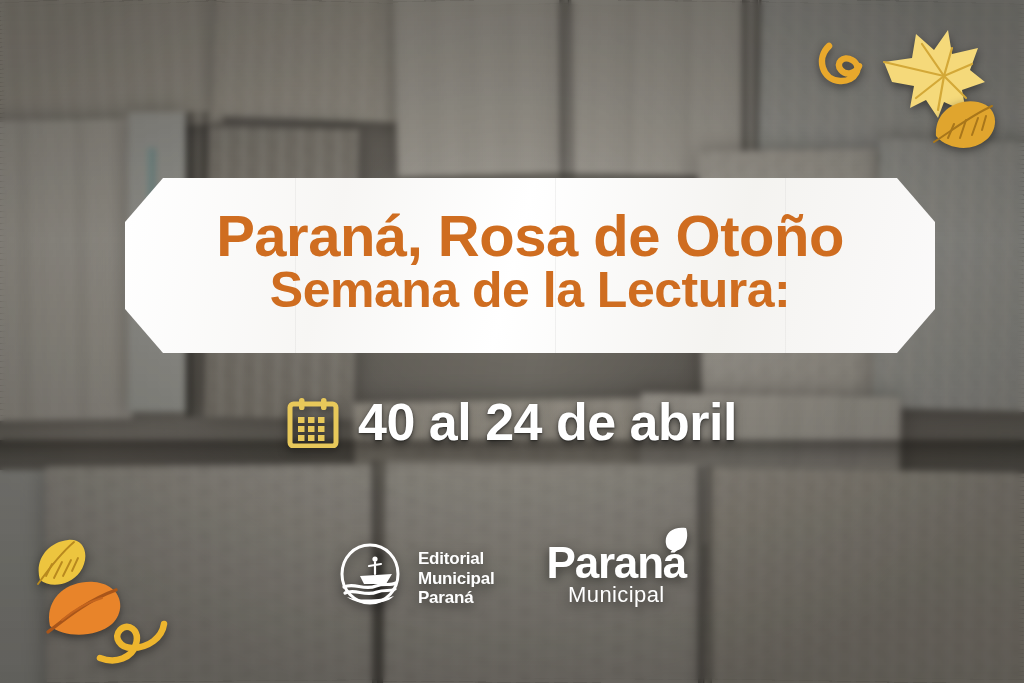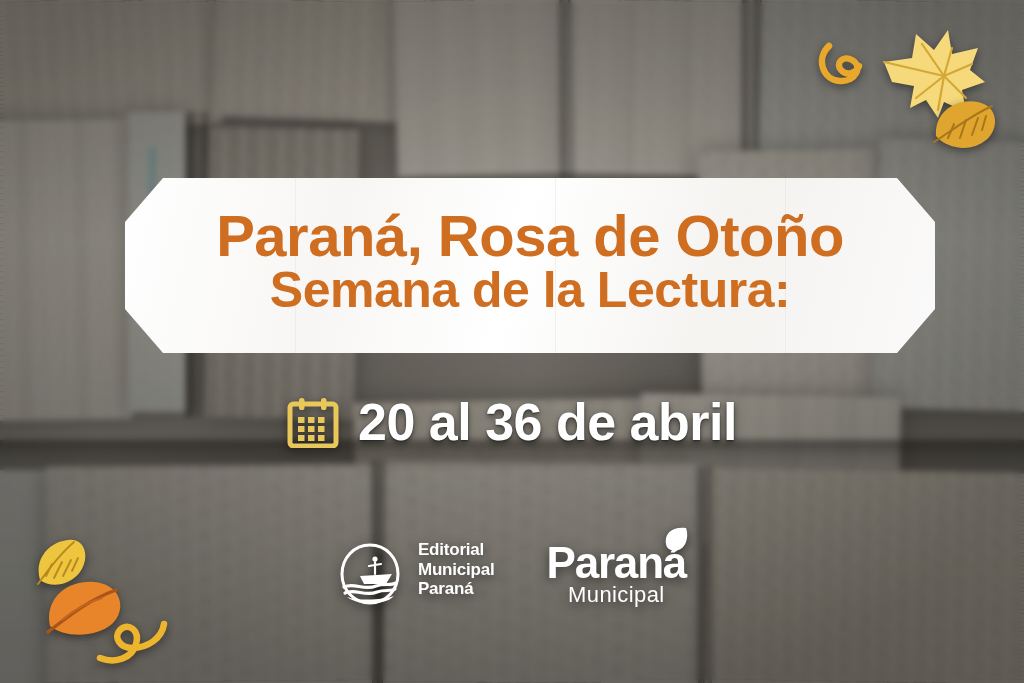--- a/index.html
+++ b/index.html
@@ -139,21 +139,21 @@
   }
   .cal { filter: drop-shadow(0 3px 5px rgba(0,0,0,.5)); }
 
   
   #logos {
     position:absolute;
     left:0; right:0; top:540px;
     display:flex; align-items:center; justify-content:center;
     gap:52px;
   }
-  .logo-a { display:flex; align-items:flex-start; gap:16px;
+  .logo-a { display:flex; align-items:flex-end; gap:16px;
             filter: drop-shadow(0 3px 6px rgba(0,0,0,.55)); }
   #editorial-text {
     color:#fff; font-weight:bold; font-size:17px; line-height:1.16;
     letter-spacing:-0.2px; white-space:pre-line;
   }
   .logo-b { position:relative; text-align:center;
             filter: drop-shadow(0 3px 6px rgba(0,0,0,.55)); }
   #parana-word {
     color:#fff; font-size:44px; font-weight:bold; line-height:.98;
     letter-spacing:-1.2px;
@@ -306,21 +306,21 @@
         <rect x="21" y="21" width="6.5" height="6"></rect>
         <rect x="31" y="21" width="6.5" height="6"></rect>
         <rect x="11" y="30" width="6.5" height="6"></rect>
         <rect x="21" y="30" width="6.5" height="6"></rect>
         <rect x="31" y="30" width="6.5" height="6"></rect>
         <rect x="11" y="39" width="6.5" height="6"></rect>
         <rect x="21" y="39" width="6.5" height="6"></rect>
         <rect x="31" y="39" width="6.5" height="6"></rect>
       </g>
     </svg>
-    <div id="date-text">20 al 36 de abril</div>
+    <div id="date-text">40 al 24 de abril</div>
   </div>
 
   <div id="logos">
 
     <div class="logo-a">
       <svg width="64" height="68" viewBox="0 0 64 68">
         <path d="M32 5 C16 5 4 18 4 34 C4 50 16 63 32 63 C48 63 60 50 60 34 C60 18 48 5 32 5 Z" fill="none" stroke="#ffffff" stroke-width="3"></path>
 
         <path d="M22 36 L54 34 L48 44 L26 44 Z" fill="#ffffff"></path>
 

